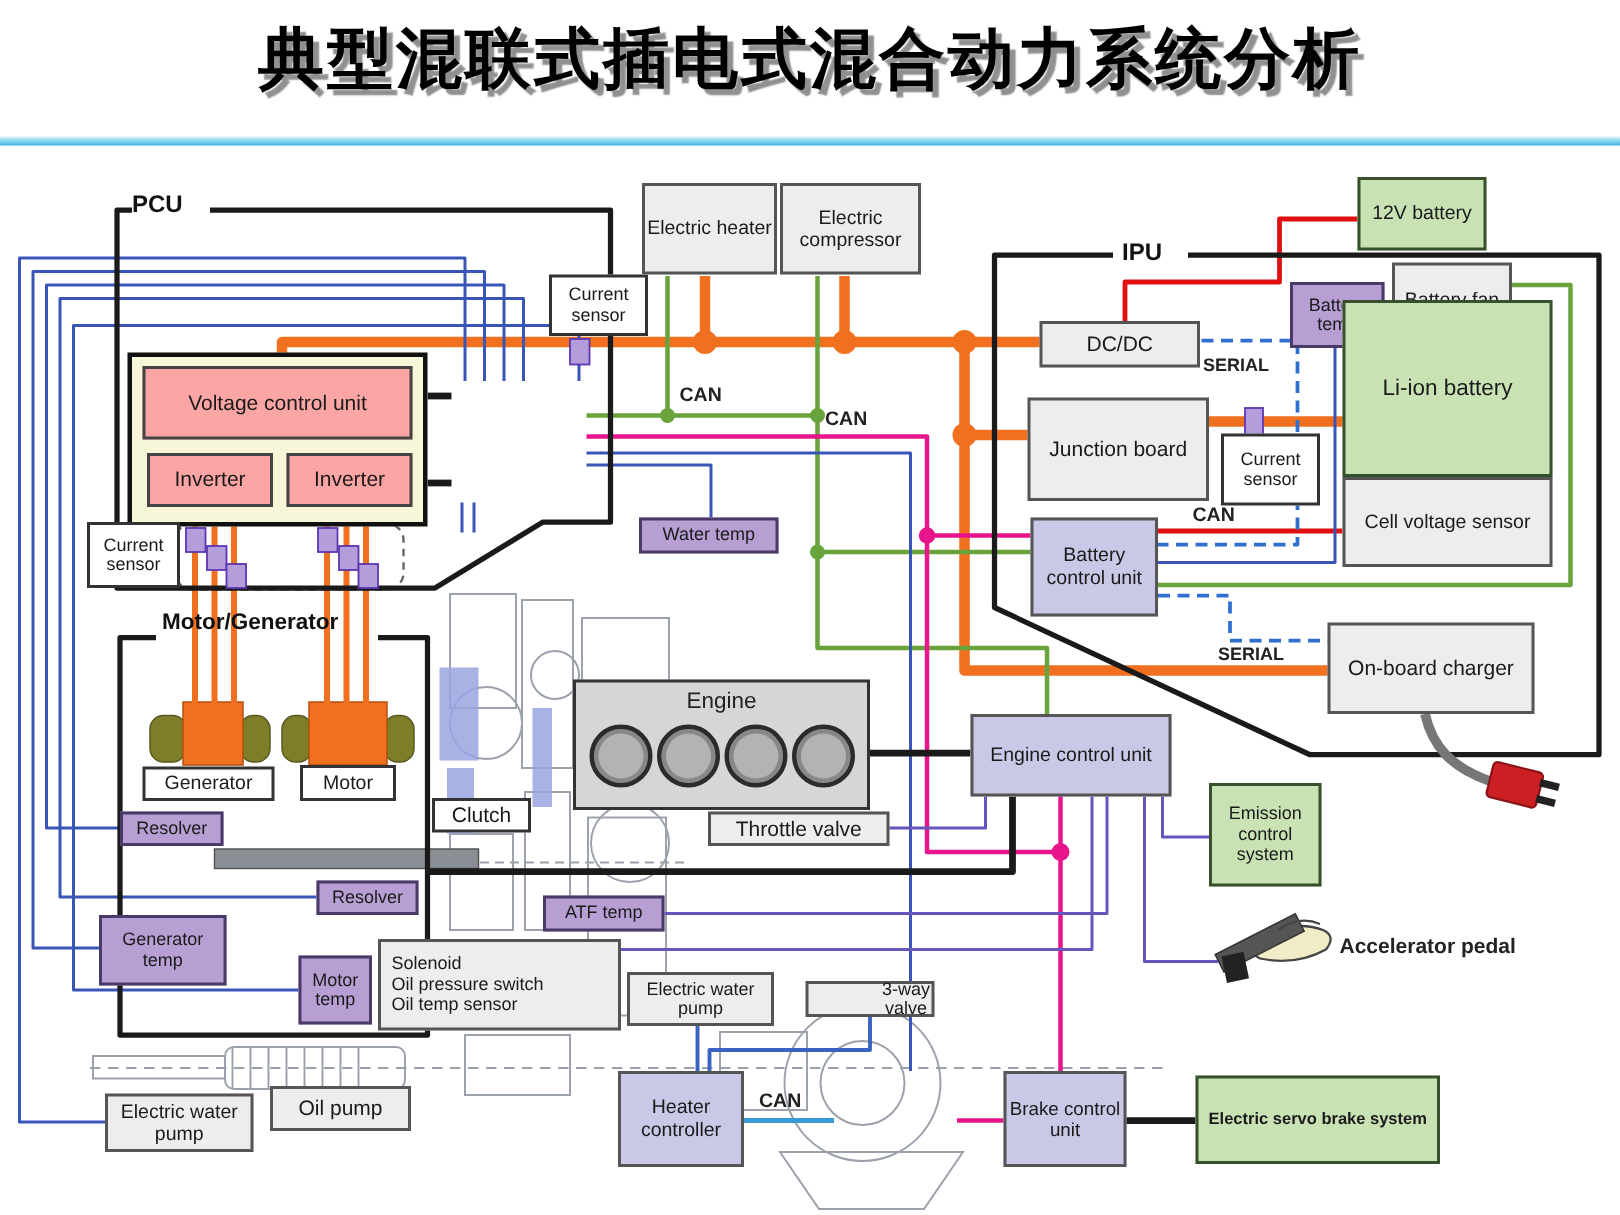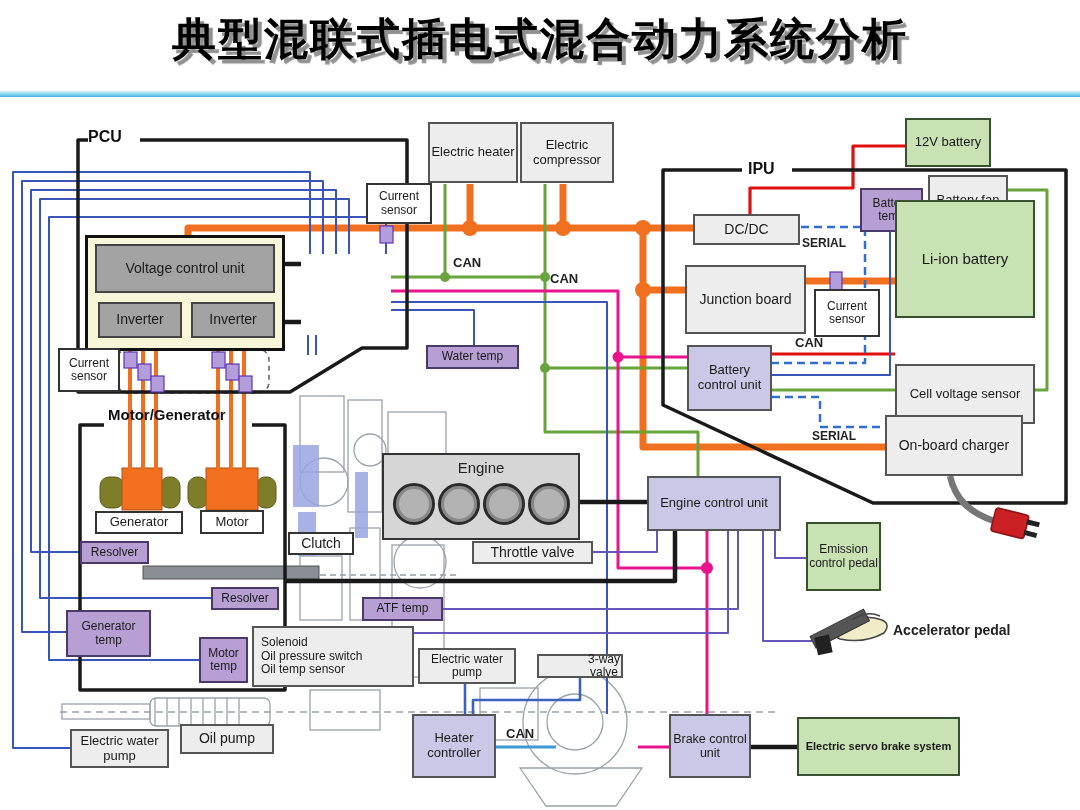--- a/index.html
+++ b/index.html
@@ -12,21 +12,21 @@
         background:linear-gradient(to bottom,#d8f4fb,#7fd4ec 55%,#3fb3da);}
   svg{position:absolute;left:0;top:0;}
   .bx{position:absolute;box-sizing:border-box;display:flex;align-items:center;justify-content:center;
       text-align:center;color:#1a1a1a;line-height:1.12;border:2px solid #555;z-index:3;}
   .gray{background:#ededed;}
   .wht{background:#ffffff;border-color:#333;}
   .lav{background:#c9c8e6;}
   .pur{background:#b79fd3;border-color:#4a3a6a;}
   .grn{background:#c8e2b4;border-color:#37512f;}
   .cream{background:#f8f6d8;border:3px solid #111;}
-  .inner{background:#a3a3a3;border:2px solid #444;}
+  .inner{background:#fca5a5;border:2px solid #444;}
   .pre{white-space:pre-line;text-align:left;justify-content:flex-start;padding-left:7px;}
   .lbl{position:absolute;color:#111;font-weight:bold;z-index:4;background:transparent;}
   .wire-lbl{position:absolute;color:#222;font-weight:600;z-index:4;}
   .circ{position:absolute;border-radius:50%;background:#b3b3b3;border:3px solid #2b2b2b;
         box-shadow:inset 0 0 0 3px #888;box-sizing:border-box;}
   .eng-lbl{position:absolute;top:5px;width:100%;text-align:center;font-size:15px;color:#222;}
 </style>
 </head>
 <body>
 
@@ -225,36 +225,36 @@
   <div class="bx wht" style="left:58px;top:348px;width:62px;height:44px;font-size:12px;">Current sensor</div>
 
   <div class="bx gray" style="left:428px;top:122px;width:90px;height:61px;font-size:13px;">Electric heater</div>
   <div class="bx gray" style="left:520px;top:122px;width:94px;height:61px;font-size:13px;">Electric compressor</div>
 
   <div class="bx grn" style="left:905px;top:118px;width:86px;height:49px;font-size:13px;">12V battery</div>
   <div class="bx gray" style="left:693px;top:214px;width:107px;height:31px;font-size:14px;">DC/DC</div>
   <div class="bx pur" style="left:860px;top:188px;width:63px;height:44px;font-size:12px;">Battery temp</div>
   <div class="bx gray" style="left:928px;top:175px;width:80px;height:51px;font-size:13px;">Battery fan</div>
   <div class="bx grn" style="left:895px;top:200px;width:140px;height:118px;font-size:15px;">Li-ion battery</div>
-  <div class="bx gray" style="left:895px;top:318px;width:140px;height:60px;font-size:13px;margin-top:46px;">Cell voltage sensor</div>
+  <div class="bx gray" style="left:895px;top:318px;width:140px;height:60px;font-size:13px;">Cell voltage sensor</div>
   <div class="bx gray" style="left:685px;top:265px;width:121px;height:69px;font-size:14px;">Junction board</div>
   <div class="bx wht" style="left:814px;top:289px;width:66px;height:48px;font-size:12px;">Current sensor</div>
   <div class="bx lav" style="left:687px;top:345px;width:85px;height:66px;font-size:13px;">Battery control unit</div>
   <div class="bx gray" style="left:885px;top:415px;width:138px;height:61px;font-size:14px;">On-board charger</div>
 
   <div class="bx gray" style="left:382px;top:453px;width:198px;height:87px;border-color:#333;background:#d6d6d6;">
     <span class="eng-lbl">Engine</span>
     <span class="circ" style="left:9px;top:28px;width:42px;height:42px;"></span>
     <span class="circ" style="left:54px;top:28px;width:42px;height:42px;"></span>
     <span class="circ" style="left:99px;top:28px;width:42px;height:42px;"></span>
     <span class="circ" style="left:144px;top:28px;width:42px;height:42px;"></span>
   </div>
   <div class="bx gray" style="left:472px;top:541px;width:121px;height:23px;font-size:14px;">Throttle valve</div>
   <div class="bx lav" style="left:647px;top:476px;width:134px;height:55px;font-size:13px;">Engine control unit</div>
-  <div class="bx grn" style="left:806px;top:522px;width:75px;height:69px;font-size:12px;">Emission control pedal</div>
+  <div class="bx grn" style="left:806px;top:522px;width:75px;height:69px;font-size:12px;">Emission control system</div>
 
   <div class="bx wht" style="left:95px;top:511px;width:88px;height:23px;font-size:13px;">Generator</div>
   <div class="bx wht" style="left:200px;top:510px;width:64px;height:24px;font-size:13px;">Motor</div>
   <div class="bx wht" style="left:288px;top:532px;width:66px;height:23px;font-size:14px;">Clutch</div>
   <div class="bx pur" style="left:80px;top:541px;width:69px;height:23px;font-size:12px;">Resolver</div>
   <div class="bx pur" style="left:211px;top:587px;width:68px;height:23px;font-size:12px;">Resolver</div>
   <div class="bx pur" style="left:66px;top:610px;width:85px;height:47px;font-size:12px;">Generator temp</div>
   <div class="bx pur" style="left:199px;top:637px;width:49px;height:46px;font-size:12px;">Motor temp</div>
   <div class="bx pur" style="left:362px;top:597px;width:81px;height:24px;font-size:12px;">ATF temp</div>
   <div class="bx pur" style="left:426px;top:345px;width:93px;height:24px;font-size:12px;">Water temp</div>

